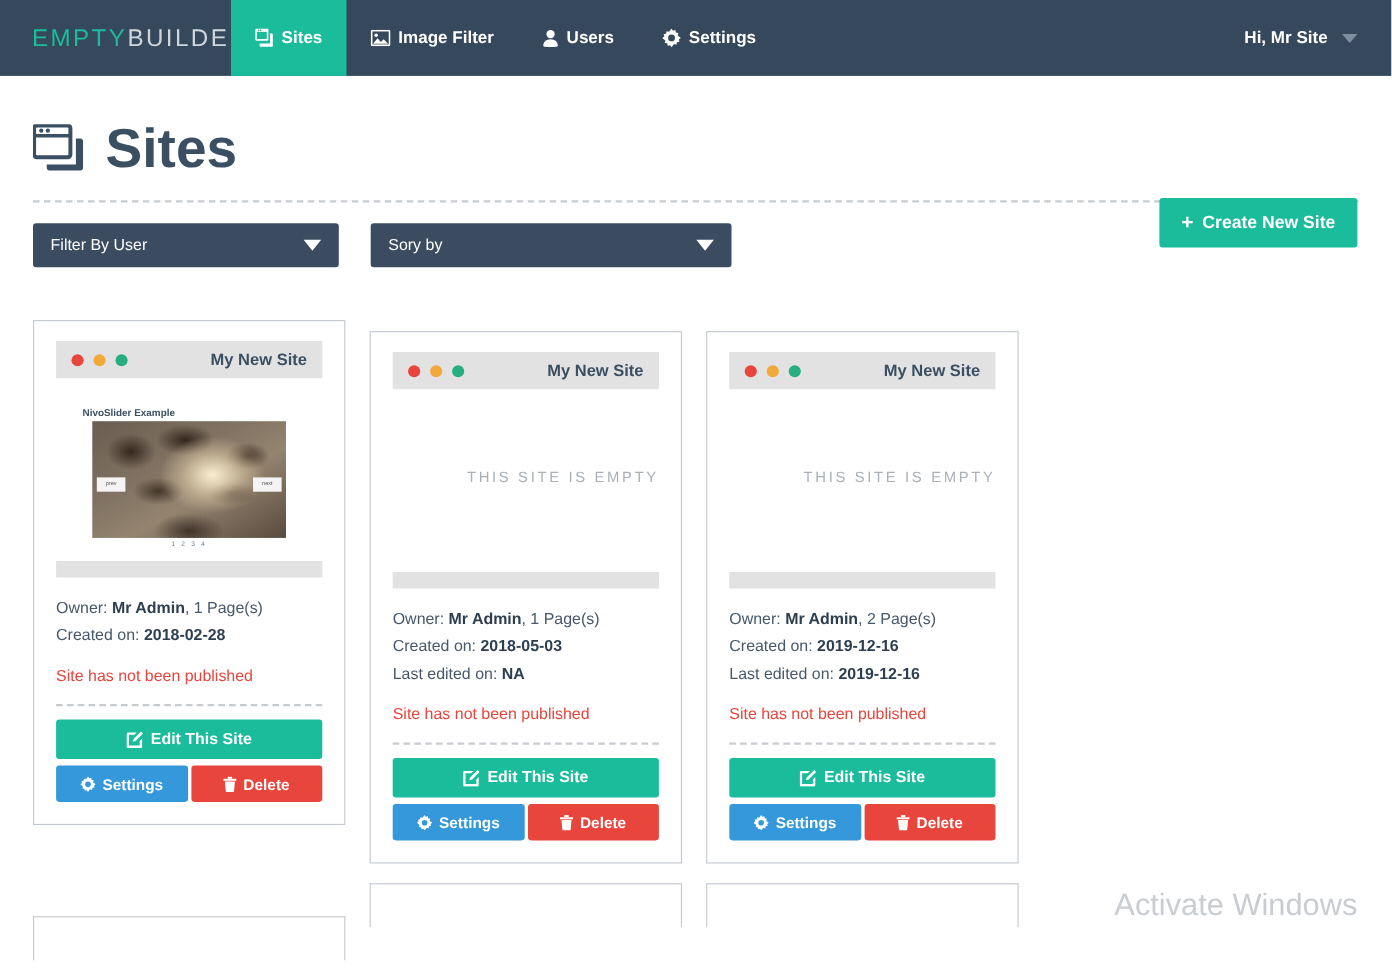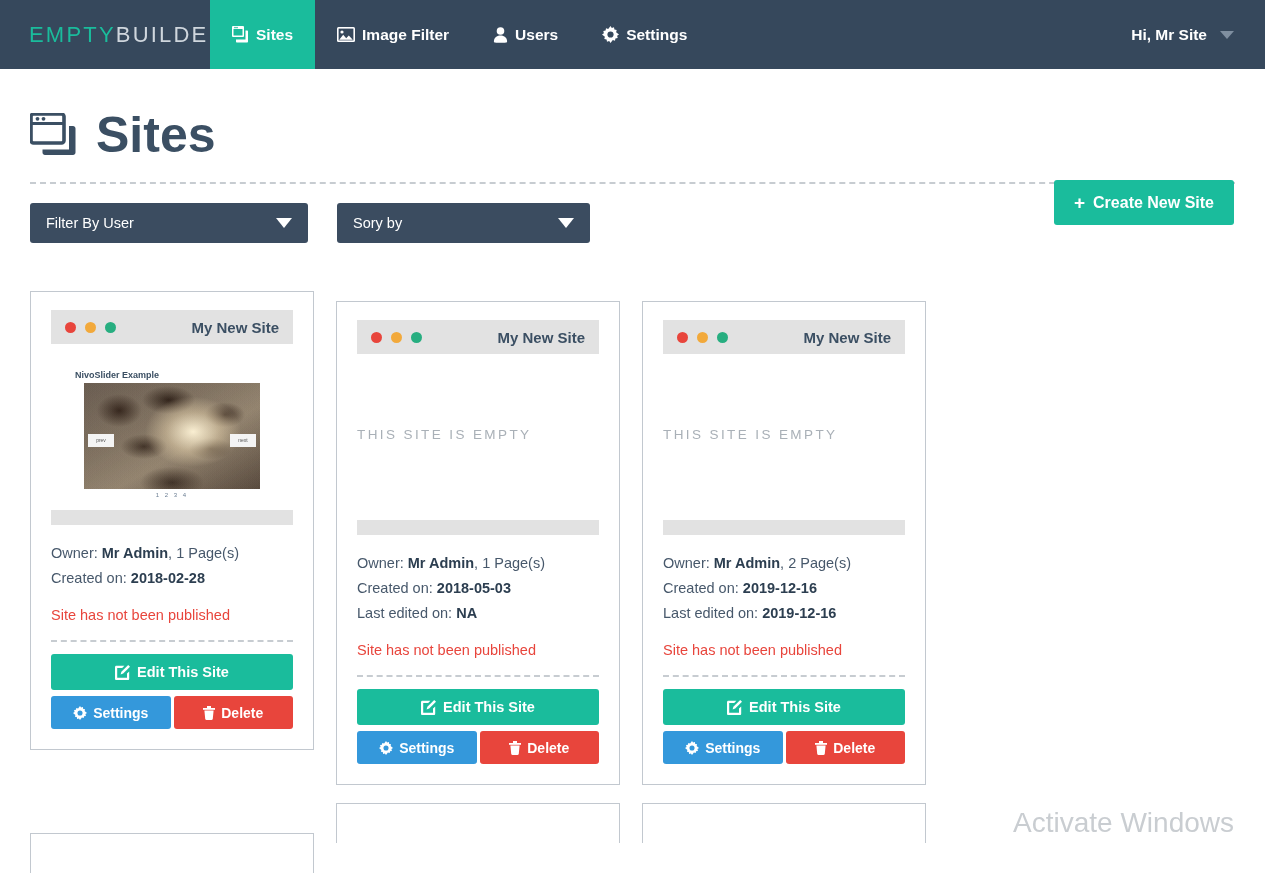--- a/index.html
+++ b/index.html
@@ -96,21 +96,21 @@
     background: #3b4c60; color: #fff;
     border-radius: 3px;
     height: 40px;
     display: flex; align-items: center;
     justify-content: space-between;
     padding: 13px 16px;
     font-size: 14.5px;
     cursor: pointer;
   }
   .select-box.w1 { width: 278px; }
-  .select-box.w2 { width: 253px; }
+  .select-box.w2 { width: 328px; }
   .select-caret {
     width: 0; height: 0;
     border-left: 8px solid transparent;
     border-right: 8px solid transparent;
     border-top: 10px solid #ffffff;
   }
 
   
   .cards {
     position: relative;
@@ -145,21 +145,21 @@
 
   .preview-body {
     background: #ffffff;
     height: 160px;
     position: relative;
     padding: 24px 10px 0 10px;
   }
   .preview-empty {
     position: absolute; left: 0; right: 0; top: 50%;
     transform: translateY(-50%);
-    text-align: left;
+    text-align: right;
     color: #a9b0b7;
     font-size: 13.5px;
     letter-spacing: 2.4px;
   }
   .nivo-title {
     color: #3b4f63; font-size: 9px; font-weight: bold;
     margin: 2px 0 3px 14px;
   }
   .nivo-img {
     margin: 0 auto;

